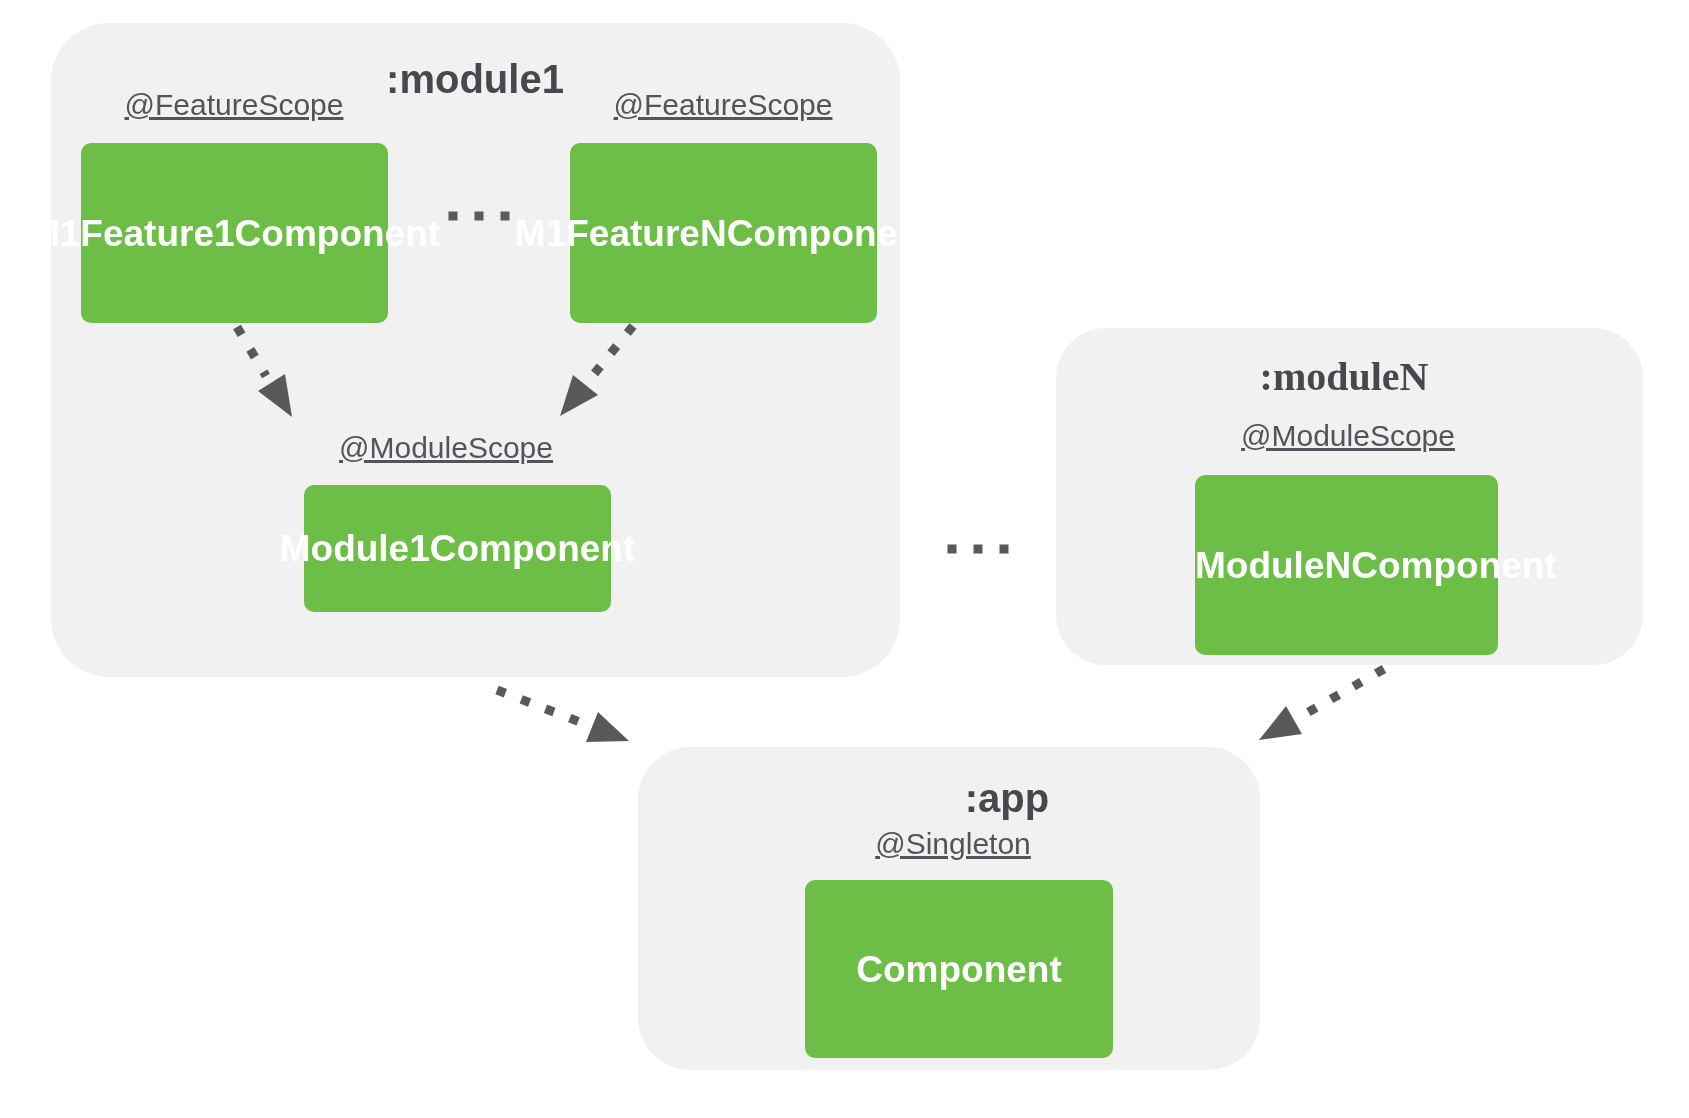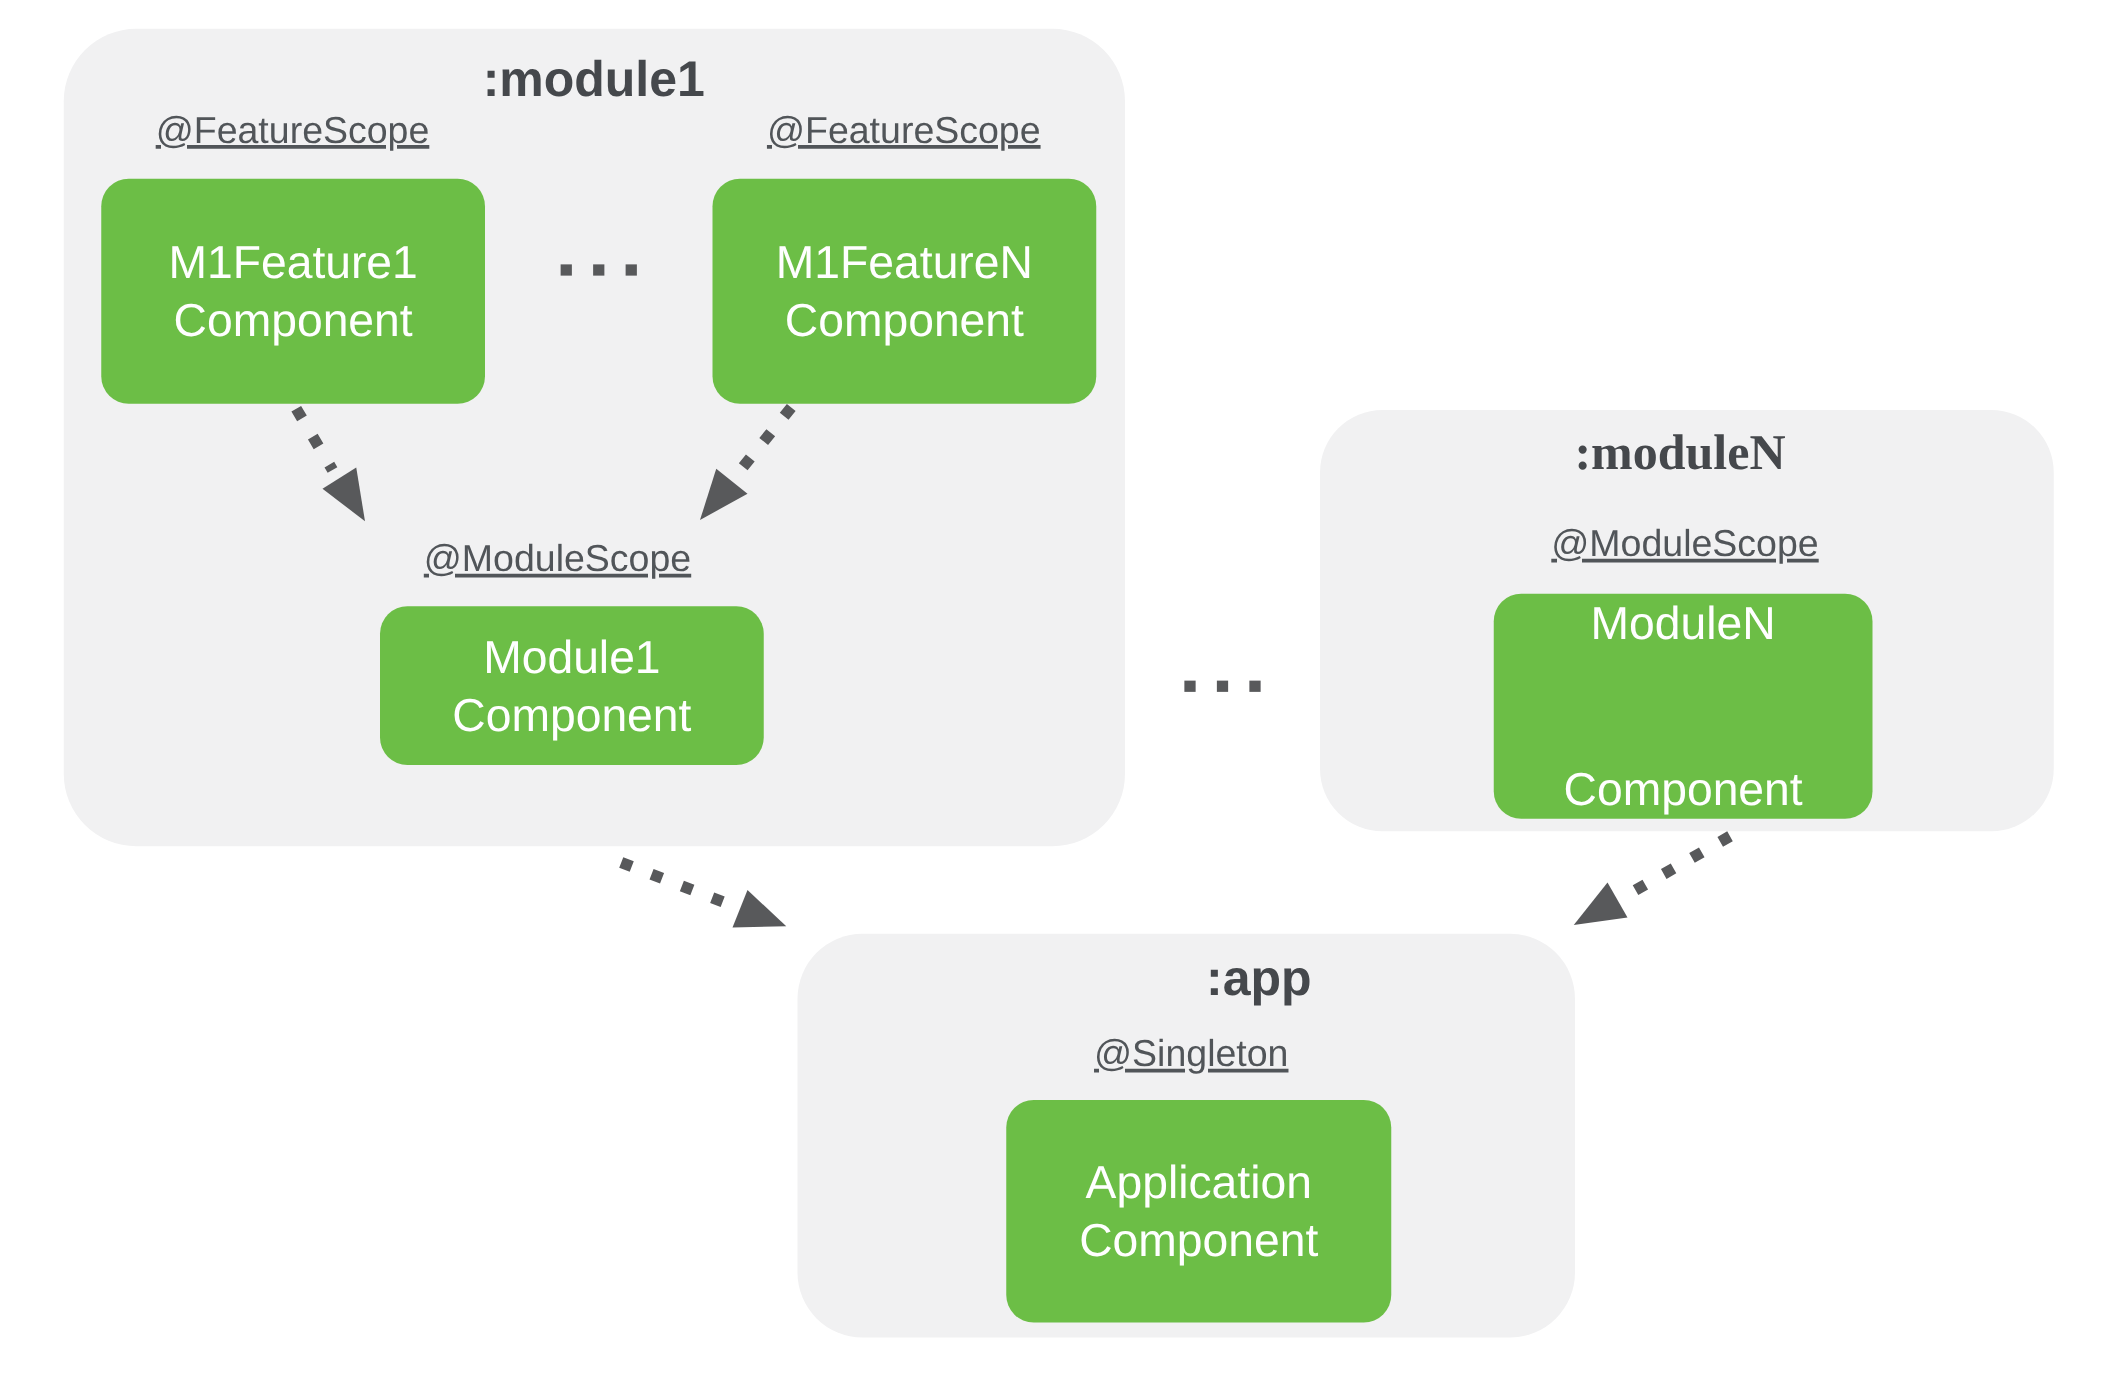--- a/index.html
+++ b/index.html
@@ -21,41 +21,41 @@
   .container {
     position:absolute; background:var(--container_gray);
   }
   .c-module1 { left:51px;  top:23px;  width:849px; height:654px; border-radius:58px; }
   .c-moduleN { left:1056px; top:328px; width:587px; height:337px; border-radius:50px; }
   .c-app     { left:638px; top:747px; width:622px; height:323px; border-radius:52px; }
 
   .title {
     position:absolute; transform:translateX(-50%);
     font-size:40px; font-weight:bold; line-height:1;
-    color:var(--title_text); white-space:nowrap;
+    color:var(--title_text); white-space:nowrap;margin-top:15px;
   }
   .t-module1 { left:475px;  top:44px;  }
   .t-moduleN { left:1344px; top:342px;font-family:Liberation Serif, serif; }
   .t-app     { left:1007px;  top:763px; }
 
   .label {
     position:absolute; transform:translateX(-50%);
     font-size:30px; line-height:1; color:var(--label_text); white-space:nowrap;text-decoration:underline;
   }
   .l-feature1 { left:234px;  top:90px;  }
   .l-featureN { left:723px;  top:90px;  }
   .l-module1  { left:446px;  top:433px; }
   .l-moduleN  { left:1348px; top:421px; }
   .l-app      { left:953px;  top:829px; }
 
   .gbox {
-    position:absolute; background:var(--box_green); border-radius:22px;
-    color:var(--box_text); display:flex; flex-direction:column;
+    position:absolute; background:var(--box_green); border-radius:10px;
+    color:var(--box_text); display:flex; flex-direction:row;
     align-items:center; justify-content:center;
-    font-size:37px; line-height:47px; text-align:center;
+    font-size:37px; line-height:47px; text-align:center;font-weight:bold;
   }
   .b-feature1    { left:81px;   top:143px; width:307px; height:180px; }
   .b-featureN    { left:570px;  top:143px; width:307px; height:180px; }
   .b-module1     { left:304px;  top:485px; width:307px; height:127px; }
   .b-moduleN     { left:1195px; top:475px; width:303px; height:180px;justify-content:space-between; }
   .b-application { left:805px;  top:880px; width:308px; height:178px; }
   .gbox span { display:block; }
 
   .ellipsis {
     position:absolute; transform:translate(-50%,-50%);
@@ -103,21 +103,20 @@
   </div>
   <div class="gbox b-module1">
     <span>Module1</span>
     <span>Component</span>
   </div>
   <div class="gbox b-moduleN">
     <span>ModuleN</span>
     <span>Component</span>
   </div>
   <div class="gbox b-application">
-    <span>Application</span>
     <span>Component</span>
   </div>
 
   <div class="ellipsis e-features" aria-label="...">
     <span class="dot"></span>
     <span class="dot"></span>
     <span class="dot"></span>
   </div>
   <div class="ellipsis e-modules" aria-label="...">
     <span class="dot"></span>

